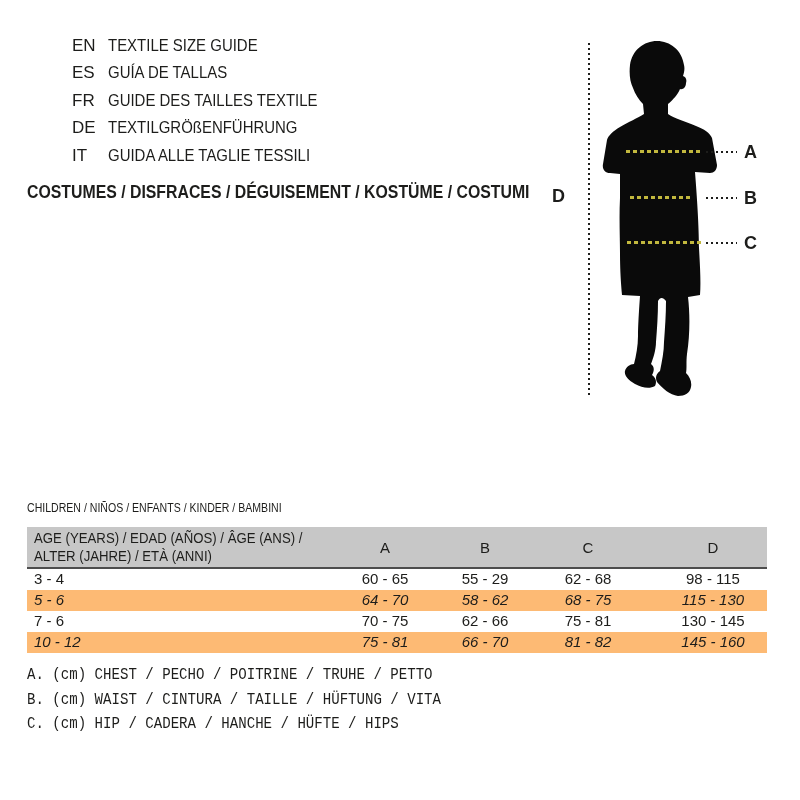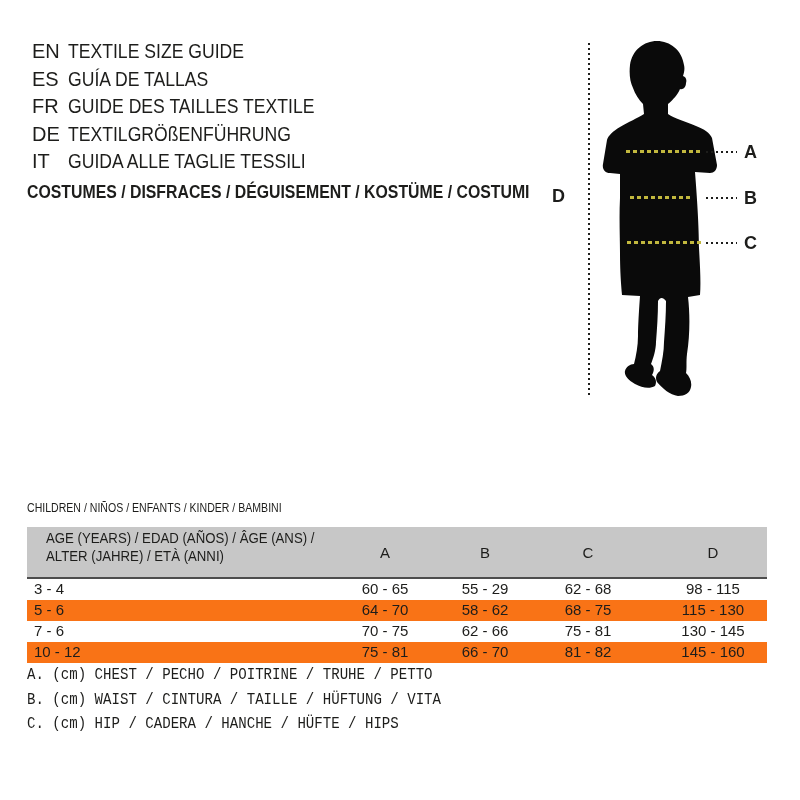--- a/index.html
+++ b/index.html
@@ -5,21 +5,21 @@
   * { margin:0; padding:0; box-sizing:border-box; }
   html,body { background:#ffffff; }
   .page {
     position:relative; width:800px; height:800px; background:#ffffff;
     font-family:"Liberation Sans", sans-serif; color:#1d1d1b; overflow:hidden;
   }
   .cond { display:inline-block; transform:scaleX(0.88); transform-origin:0 50%; white-space:nowrap; }
 
   
   .langs { position:absolute; left:32px; top:36px; }
-  .lang-row { display:flex; height:27.4px; align-items:flex-end; font-size:20px; }
+  .lang-row { display:flex; height:27.4px; align-items:flex-start; font-size:17px;margin-left:40px; }
   .lang-code { width:36px; flex:0 0 36px; }
   .lang-label { flex:1; }
 
   
   .category { position:absolute; left:27px; top:182px; font-size:18px; font-weight:bold; }
 
   
   .vline { position:absolute; left:588px; top:43px; width:2px; height:354px;
            background:repeating-linear-gradient(180deg,#1d1d1b 0 2px,transparent 2px 5px); }
   .height-label { position:absolute; left:552px; top:186px; font-size:18px; font-weight:bold; }
@@ -40,27 +40,27 @@
   .m-c-l { left:744px; top:233px; }
 
   
   .section-title { position:absolute; left:27px; top:501px; font-size:12px; }
 
   .size-table { position:absolute; left:27px; top:527px; width:740px; font-size:15px; }
   .t-header {
     display:grid; grid-template-columns:308px 100px 100px 106px 126px;
     background:#c7c7c7; border-bottom:2px solid #4d4d4d; min-height:38px; align-items:center;
   }
-  .t-header .age-head { padding:2px 0 12px 7px; line-height:18px;margin-left:12px; }
+  .t-header .age-head { padding:2px 0 2px 7px; line-height:18px; }
   .t-header .col-head { text-align:center; }
   .t-row { display:grid; grid-template-columns:308px 100px 100px 106px 126px; height:21px; line-height:19px; }
   .t-row .age-cell { padding-left:7px; }
   .t-row .val-cell { text-align:center; }
   .col-d { padding-left:18px; }
-  .row-alt { background:#f97316; }
+  .row-alt { background:#fdba74;font-style:italic; }
 
   
   .legend { position:absolute; left:27px; top:663px;font-family:Liberation Mono, monospace; }
   .legend-line { height:24.7px; line-height:24.7px; font-size:16px; }
 </style>
 </head>
 <body>
 
 <div class="page">
 

